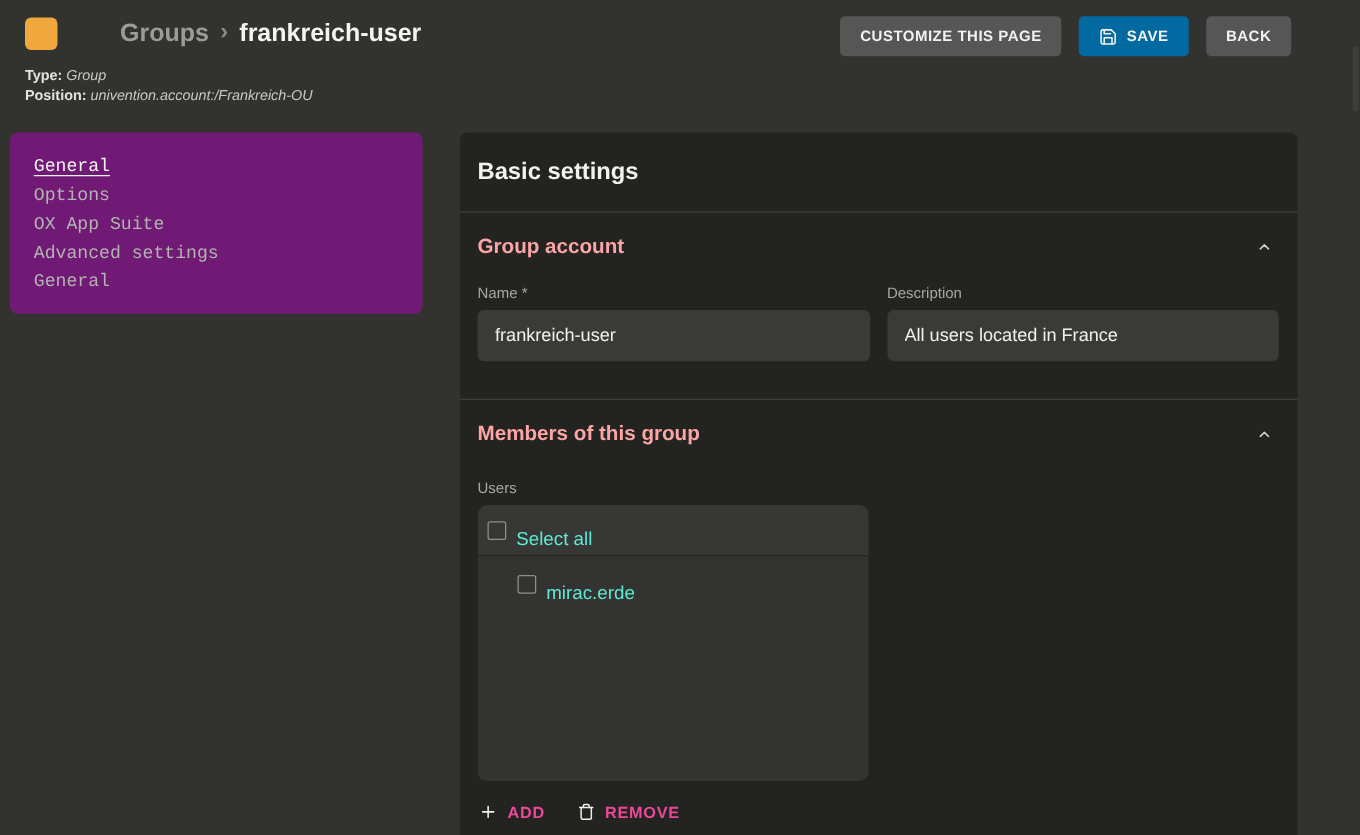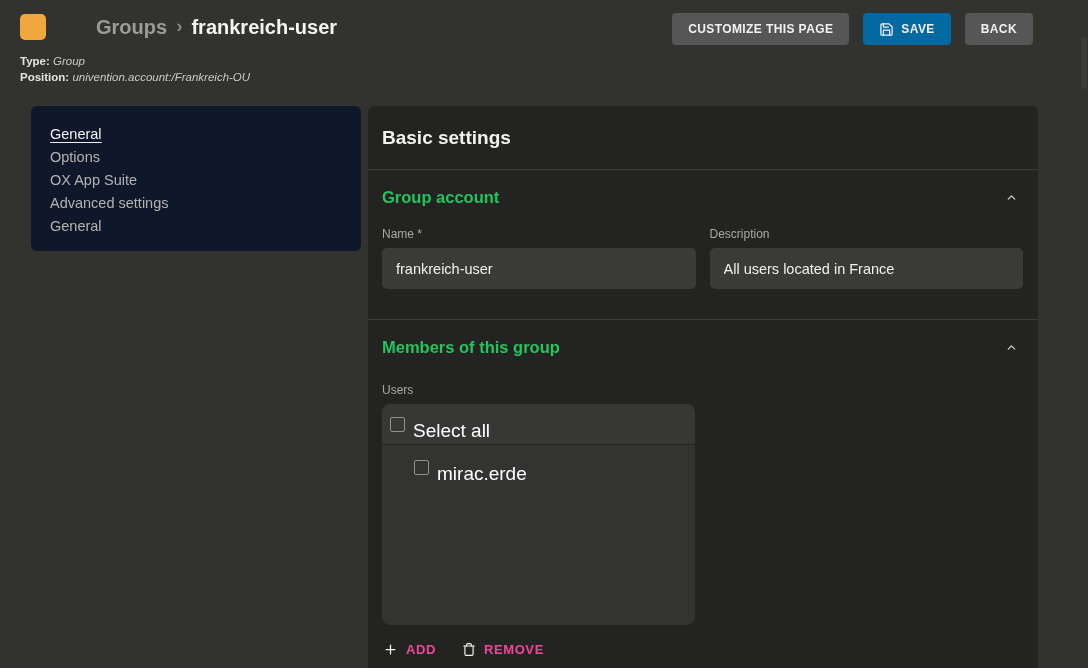--- a/index.html
+++ b/index.html
@@ -33,36 +33,36 @@
   .meta { position:absolute; left:20px; top:53px; font-size:11.5px; line-height:16px; }
   .meta b { color:#e3e3e1; font-weight:700; }
   .meta i { color:#c9c9c7; font-style:italic; }
 
   
   .scroll-thumb { position:absolute; right:1px; top:37px; width:5px; height:52px;
     background:#3d3d3a; border-radius:3px; }
 
   
   .sidebar {
-    position:absolute; left:31px; top:106px; width:330px; height:145px;
-    background:#0f172a; border-radius:6px; padding:17px 19px;
+    position:absolute; left:8px; top:106px; width:330px; height:145px;
+    background:#701a75; border-radius:6px; padding:17px 19px;font-family:Liberation Mono, monospace;
   }
   .side-item { font-size:14.5px; line-height:23px; color:#b3b3b1; cursor:pointer; }
   .side-item.active { color:#f2f2f0; text-decoration:underline; text-underline-offset:3px; }
 
   
   .panel {
     position:absolute; left:368px; top:106px; width:670px; height:600px;
     background:#232321; border-radius:6px 6px 0 0;
   }
   .panel-title { padding:21px 14px 20px 14px; font-size:19px; font-weight:700; color:#f2f2f0; }
   .divider { border-top:1px solid #3e3e3c; }
   .sec-hdr {
     display:flex; align-items:center; justify-content:space-between;
-    padding:18px 20px 20px 14px; font-size:16.5px; font-weight:700; color:#22c55e;
+    padding:18px 20px 20px 14px; font-size:16.5px; font-weight:700; color:#fca5a5;
   }
   .sec-hdr .chev { cursor:pointer; display:flex; align-items:center; }
 
   .form-row { display:flex; gap:14px; padding:0 15px 16px 14px; margin-top:11px; }
   .field { flex:1; }
   .field label { display:block; font-size:12px; color:#a7a7a5; margin-bottom:7px; }
   .tbox {
     width:100%; height:41px; background:#3a3a38; border:none; border-radius:5px;
     color:#f0f0ee; font-family:"Liberation Sans", sans-serif; font-size:14.5px;
     padding:0 14px; outline:none;
@@ -78,21 +78,21 @@
   .ms-head {
     height:41px; background:#373735; display:flex; align-items:center;
     padding:0 8px; border-bottom:1px solid #232321; flex:0 0 auto;
   }
   .ms-body { flex:1; background:#333331; padding-top:7px;padding-left:24px; }
   .ms-row { height:30px; display:flex; align-items:center; padding:0 8px; cursor:pointer; }
   .cbx {
     width:15px; height:15px; border:1px solid #90908e; border-radius:2px;
     background:transparent; margin-right:8px; flex:0 0 auto; cursor:pointer;
   }
-  .ms-label { font-size:19px; color:#ffffff;margin-top:14px; }
+  .ms-label { font-size:15px; color:#5eead4;margin-top:14px; }
 
   .ms-actions { display:flex; align-items:center; gap:26px; margin:17px 0 0 15px; }
   .txt-btn {
     background:none; border:none; cursor:pointer; color:#ec4899;
     font-family:"Liberation Sans", sans-serif; font-size:13px; font-weight:600;
     letter-spacing:.6px; display:flex; align-items:center; gap:8px; padding:0;
   }
   .txt-btn svg { display:block; }
 </style>
 </head>

